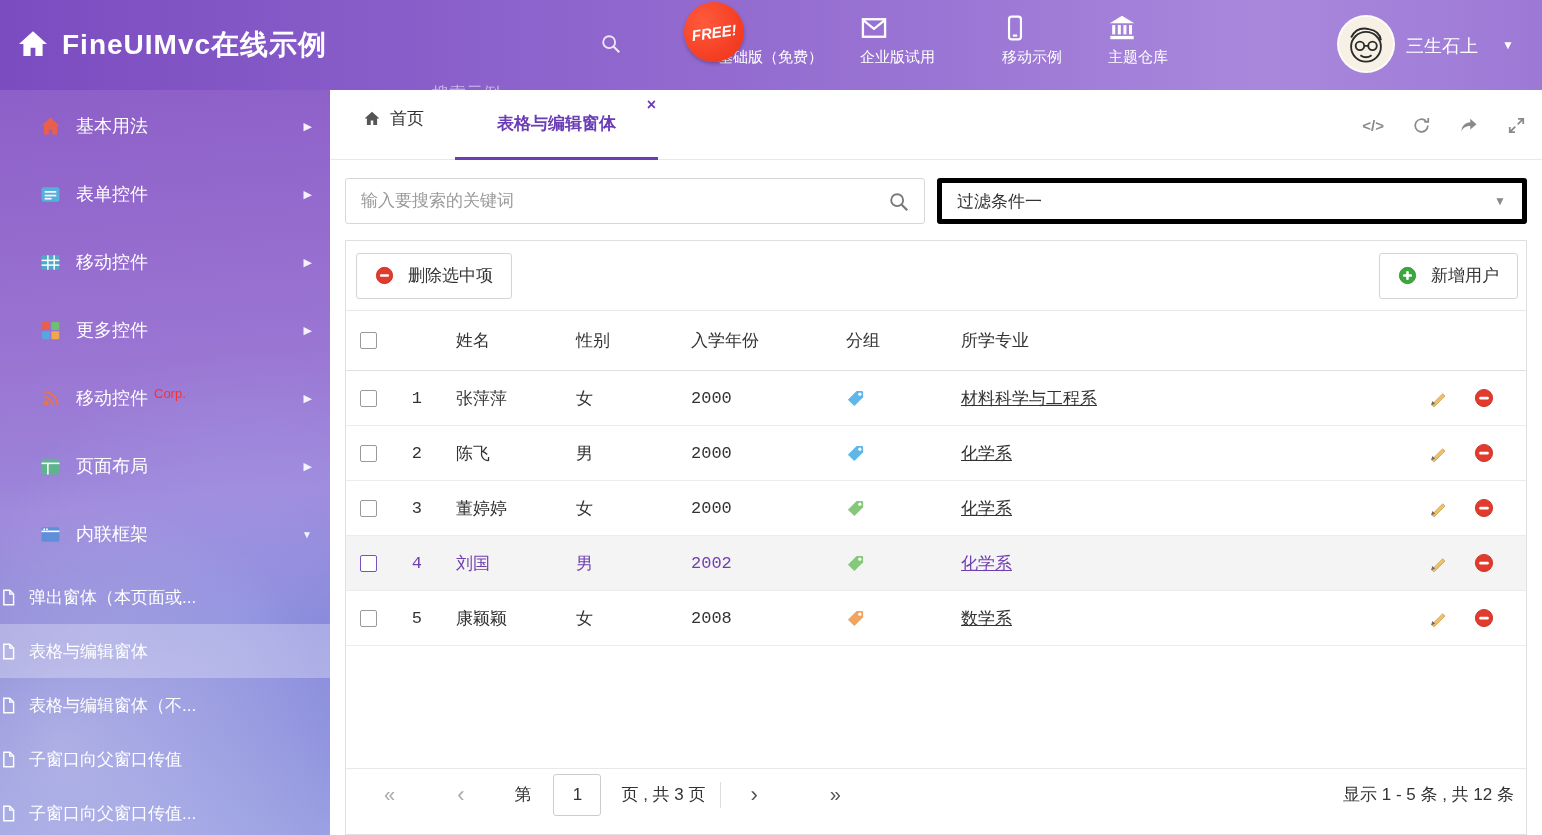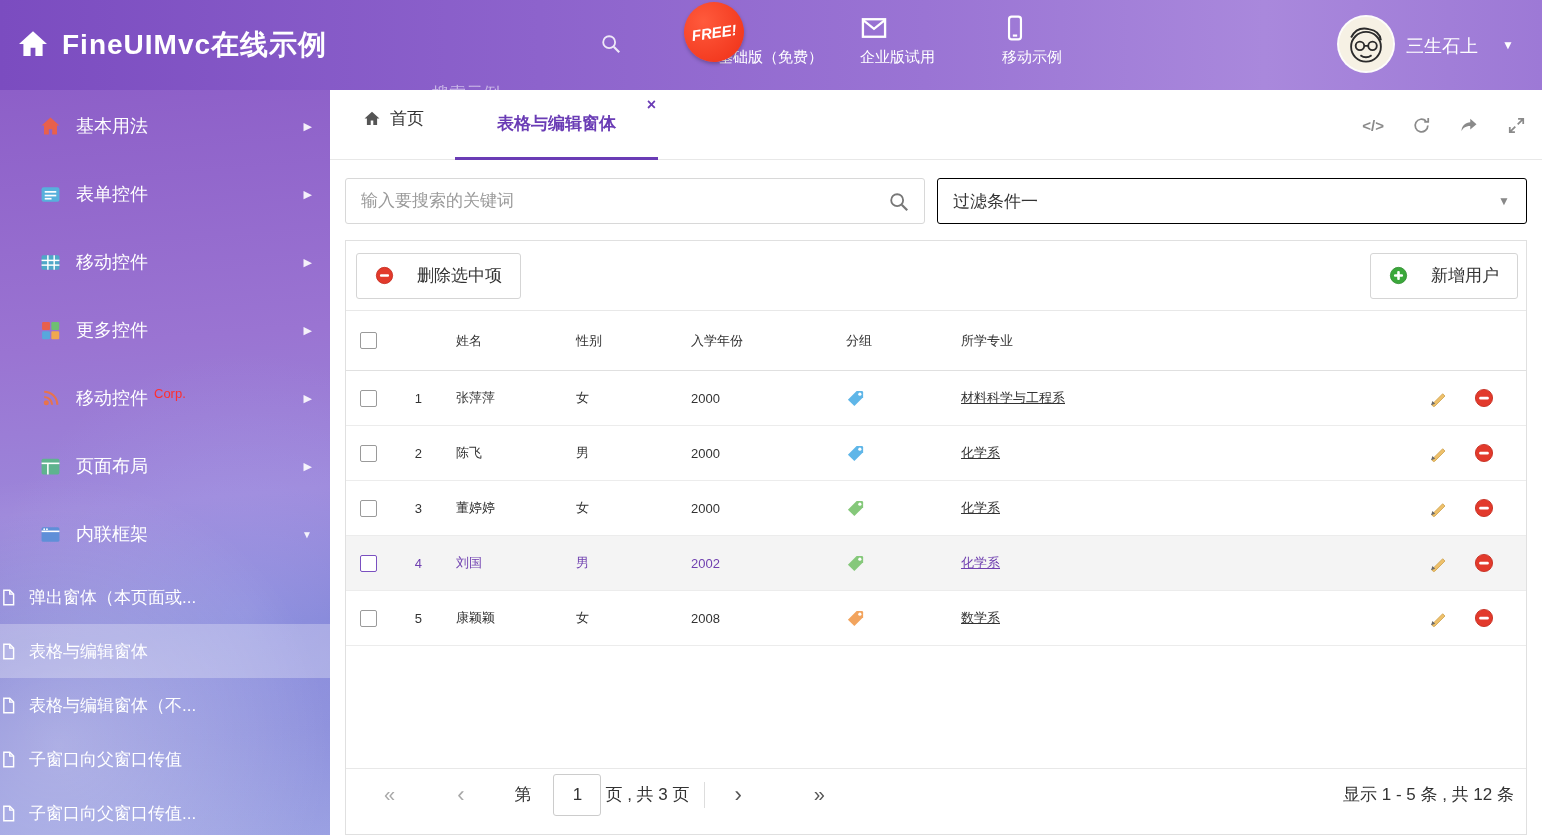--- a/index.html
+++ b/index.html
@@ -55,54 +55,54 @@
   .tab-close { position:absolute; right:2px; top:6px; font-size:16px; font-weight:bold; color:#6a3cb5; cursor:pointer; }
   .tab-tools { position:absolute; right:16px; top:0; height:70px; display:flex; align-items:center; gap:28px; color:#8a8a8a; }
   .tab-tools .ttool { cursor:pointer; font-size:15px; font-weight:bold; display:flex; align-items:center; }
 
   .filter-row { position:absolute; top:88px; left:0; width:1212px; }
   .f-search { position:absolute; left:15px; top:0; width:580px; height:46px; border:1px solid #d8d8d8; border-radius:3px; background:#fff; }
   .f-search input { width:520px; height:44px; border:none; outline:none; padding:0 15px; font-size:17px; color:#0c4a6e;
     font-family:"Liberation Sans",sans-serif; background:transparent; }
   .f-search input::placeholder { color:#9a9a9a; }
   .f-search .fsicon { position:absolute; right:14px; top:12px; cursor:pointer; color:#777; }
-  .f-select { position:absolute; left:607px; top:0; width:590px; height:46px; border:1px solid #000000; border-radius:3px;
+  .f-select { position:absolute; left:607px; top:0; width:590px; height:46px; border:5px solid #000000; border-radius:3px;
     background:#fff; display:flex; align-items:center; padding:0 15px; font-size:17px; color:#333; cursor:pointer; }
   .f-select .fcaret { position:absolute; right:16px; color:#888; font-size:12px; }
 
   .panel { position:absolute; top:150px; left:15px; width:1182px; height:595px; border:1px solid #e0e0e0;
     display:flex; flex-direction:column; background:#fff; }
   .toolbar { height:70px; padding:12px 8px 12px 10px; border-bottom:1px solid #e8e8e8; display:flex; align-items:center; }
-  .btn { height:46px; display:flex; align-items:center; gap:23px; padding:0 18px; border:1px solid #d5d5d5;
+  .btn { height:46px; display:flex; align-items:center; gap:14px; padding:0 18px; border:1px solid #d5d5d5;
     border-radius:3px; background:#fff; font-size:17px; color:#333; cursor:pointer; }
   .btn-add { margin-left:auto; }
 
   .grid { flex:0 0 auto; }
   .grow { display:grid; grid-template-columns:45px 45px 120px 115px 155px 115px 1fr 110px;
-    align-items:center; height:55px; border-bottom:1px solid #ececec; font-size:13px; color:#333; }
+    align-items:center; height:55px; border-bottom:1px solid #ececec; font-size:17px; color:#333;font-family:Liberation Mono, monospace; }
   .grow.ghead { height:60px; border-bottom:1px solid #e0e0e0; }
   .cell { padding-left:20px; }
   .c-check { padding-left:0; display:flex; justify-content:center; }
   .c-idx { padding-left:0; padding-right:14px; text-align:right; }
   .c-act { padding-left:12px; display:flex; gap:26px; }
   .cb { width:17px; height:17px; border:1.5px solid #9a9a9a; border-radius:2px; background:#fff; cursor:pointer; display:inline-block; }
   .mlink { color:#333; text-decoration:underline; cursor:pointer; }
   .act { cursor:pointer; display:inline-flex; }
   .grow.selected { background:#f4f4f4; color:#7040b0; }
   .grow.selected .mlink { color:#7040b0; }
   .grow.selected .cb { border-color:#7a50c0; }
   .spacer { flex:1 1 auto; }
 
   .pager { height:52px; border-top:1px solid #e8e8e8; margin-bottom:14px; display:flex; align-items:center; font-size:17px; color:#333; }
   .pg-first { margin-left:38px; font-size:20px; color:#a8a8a8; cursor:pointer; }
   .pg-prev  { margin-left:62px; font-size:22px; color:#a8a8a8; cursor:pointer; }
   .pg-pre   { margin-left:50px; }
   .pg-input { margin-left:22px; width:48px; height:42px; border:1px solid #ccc; border-radius:3px; text-align:center;
     font-size:17px; color:#333; font-family:"Liberation Sans",sans-serif; outline:none; }
-  .pg-suf   { margin-left:4px; white-space:nowrap; }
+  .pg-suf   { margin-left:20px; white-space:nowrap; }
   .pg-div   { margin-left:14px; width:1px; height:26px; background:#ddd; }
   .pg-next  { margin-left:30px; font-size:22px; color:#555; cursor:pointer; }
   .pg-last  { margin-left:72px; font-size:20px; color:#555; cursor:pointer; }
   .pg-summary { margin-left:auto; margin-right:12px; white-space:nowrap; }
 
   svg { display:block; }
   .hidden-defs { position:absolute; width:0; height:0; overflow:hidden; }
 </style>
 </head>
 <body>
@@ -221,20 +221,28 @@
           </span>
         <span class="nlabel">企业版试用</span>
       </div>
       <div class="hdr-nav-item w106">
         <span>
             <svg width="26" height="28" style="color:#fff">
               <use href="#i-phone"></use>
             </svg>
           </span>
         <span class="nlabel">移动示例</span>
+      </div>
+      <div class="hdr-nav-item w112">
+        <span>
+            <svg width="28" height="28" style="color:#fff">
+              <use href="#i-bank"></use>
+            </svg>
+          </span>
+        <span class="nlabel">主题仓库</span>
       </div>
     </nav>
 
     <div class="avatar">
       <svg viewBox="0 0 58 58" width="54" height="54">
         <circle cx="29" cy="29" r="29" fill="#f6f1e4"></circle>
         <g fill="none" stroke="#2b2b2b" stroke-width="2">
           <circle cx="29" cy="32" r="16"></circle>
           <path d="M13 22 q6 -12 19 -9 q12 2 13 12"></path>
           <circle cx="22.5" cy="31" r="4.6"></circle>

